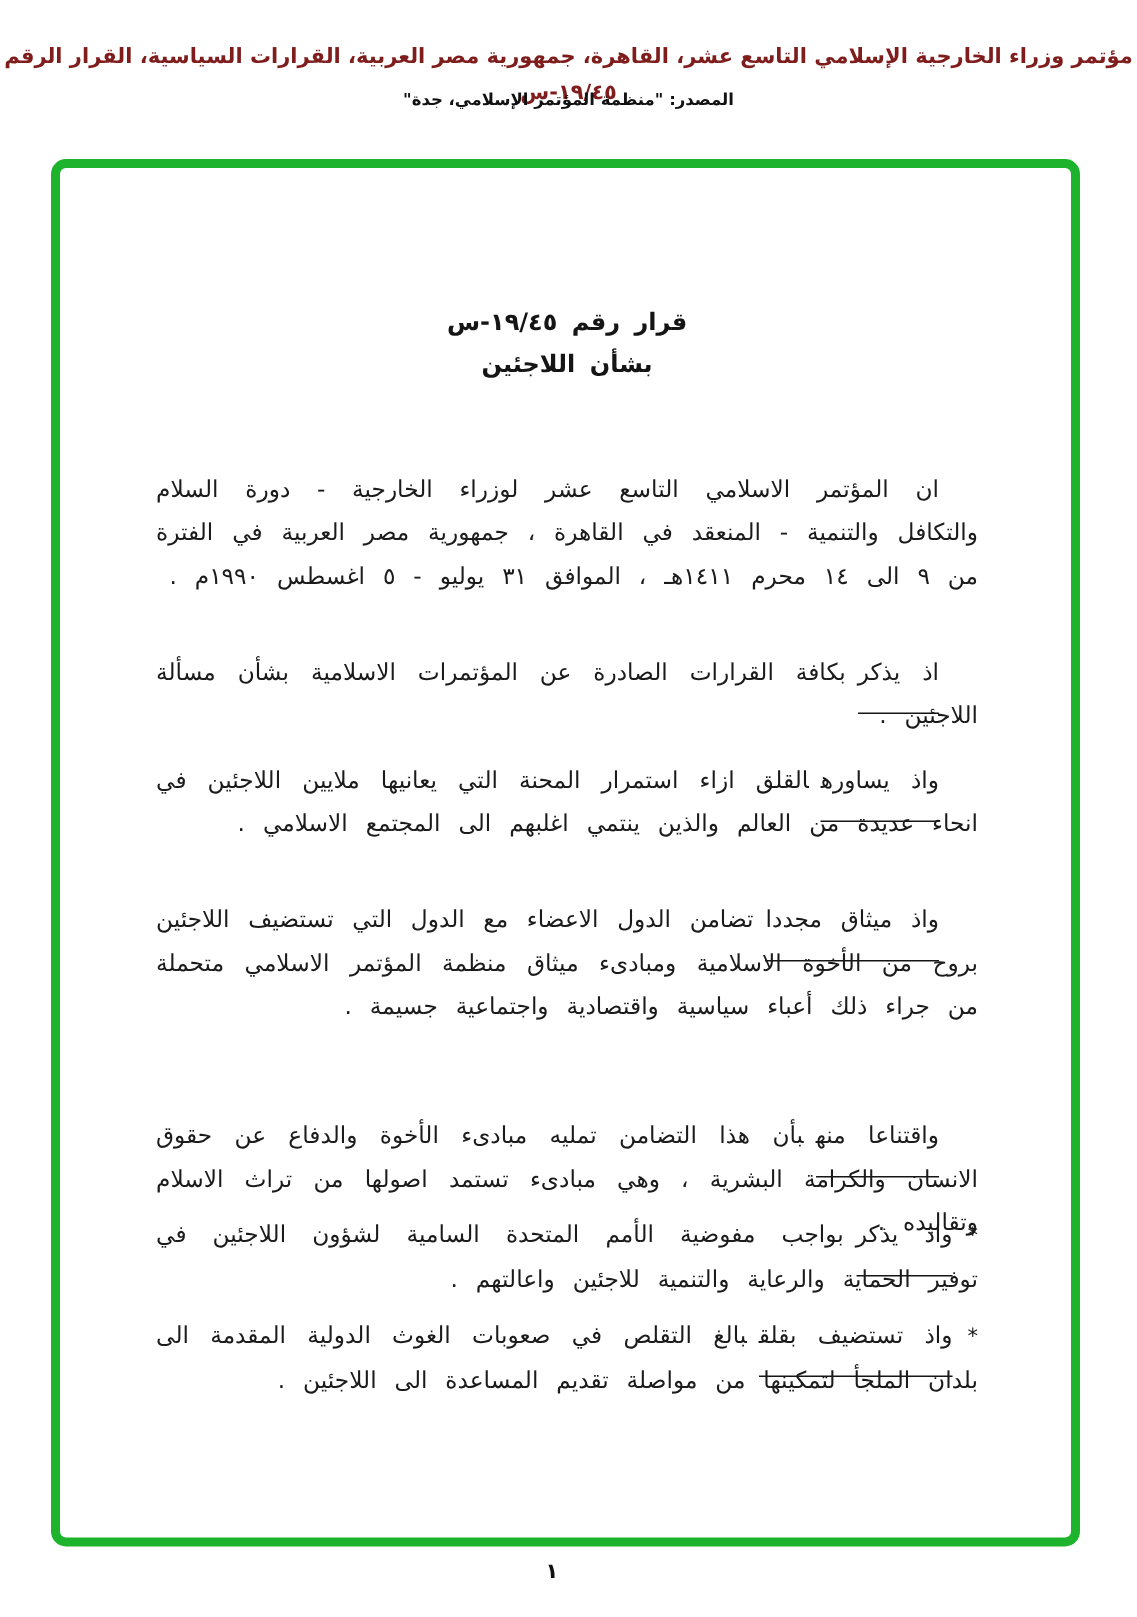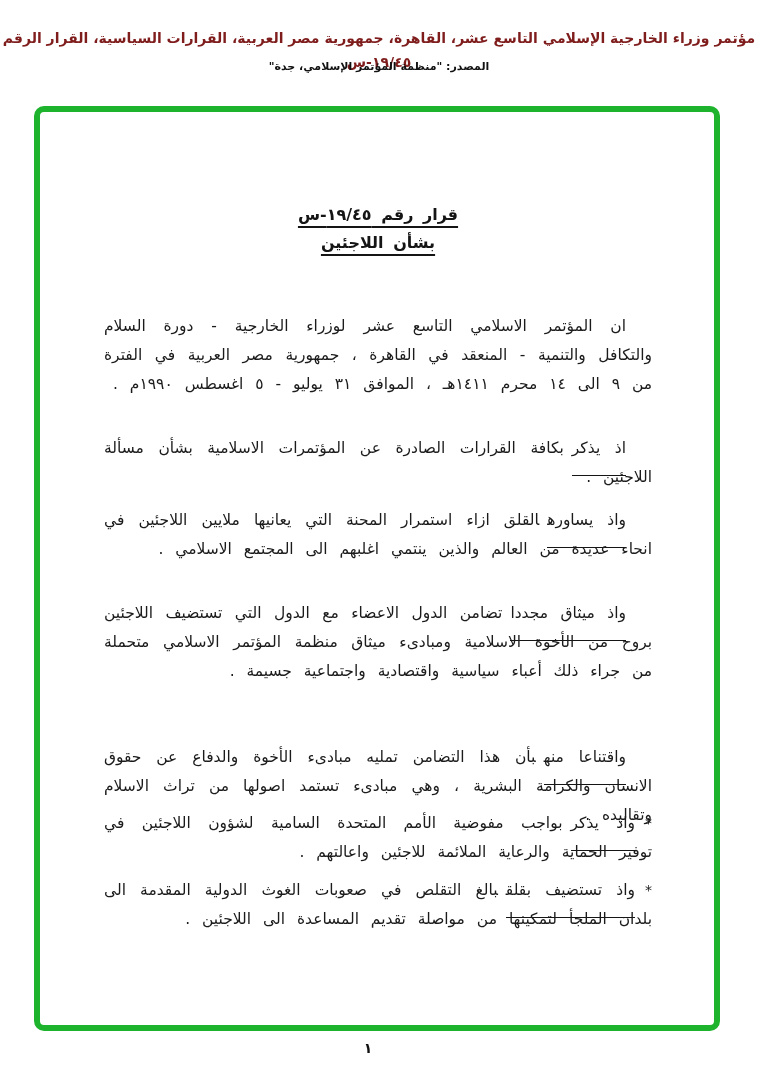--- a/index.html
+++ b/index.html
@@ -37,21 +37,20 @@
   }
   .doc-title {
     position:absolute; top:201px; right:0; width:100%;
     text-align:center;
     font-weight:bold; font-size:16px; line-height:28px;
     letter-spacing:1px; word-spacing:4px;
     color:#151515;
   }
   .doc-title .t-line {
     display:inline-block;
-    text-decoration:underline;
     text-underline-offset:6px;
     text-decoration-thickness:1.5px;
   }
   .para {
     position:absolute; right:0; left:0; margin:16px;
     text-align:justify;
     font-size:15.5px; line-height:29px;
     letter-spacing:0.5px; word-spacing:7px;
     text-indent:26px;
     color:#1b1b1b;
@@ -88,19 +87,19 @@
   <p class="para" style="top:296px"><span class="bullet"></span><span class="lead"></span><span class="rest">ان المؤتمر الاسلامي التاسع عشر لوزراء الخارجية - دورة السلام والتكافل والتنمية - المنعقد في القاهرة ، جمهورية مصر العربية في الفترة من ٩ الى ١٤ محرم ١٤١١هـ ، الموافق ٣١ يوليو - ٥ اغسطس ١٩٩٠م .</span></p>
 
   <p class="para" style="top:418px"><span class="bullet"></span><span class="lead">اذ يذكر</span><span class="rest">بكافة القرارات الصادرة عن المؤتمرات الاسلامية بشأن مسألة اللاجئين .</span></p>
 
   <p class="para" style="top:490px"><span class="bullet"></span><span class="lead">واذ يساوره</span><span class="rest">القلق ازاء استمرار المحنة التي يعانيها ملايين اللاجئين في انحاء عديدة من العالم والذين ينتمي اغلبهم الى المجتمع الاسلامي .</span></p>
 
   <p class="para" style="top:583px"><span class="bullet"></span><span class="lead">واذ ميثاق مجددا</span><span class="rest">تضامن الدول الاعضاء مع الدول التي تستضيف اللاجئين بروح من الأخوة الاسلامية ومبادىء ميثاق منظمة المؤتمر الاسلامي متحملة من جراء ذلك أعباء سياسية واقتصادية واجتماعية جسيمة .</span></p>
 
   <p class="para" style="top:727px"><span class="bullet"></span><span class="lead">واقتناعا منه</span><span class="rest">بأن هذا التضامن تمليه مبادىء الأخوة والدفاع عن حقوق الانسان والكرامة البشرية ، وهي مبادىء تستمد اصولها من تراث الاسلام وتقاليده .</span></p>
 
-  <p class="para bulleted" style="top:793px"><span class="bullet">*</span><span class="lead">واذ يذكر</span><span class="rest">بواجب مفوضية الأمم المتحدة السامية لشؤون اللاجئين في توفير الحماية والرعاية الملائمة للاجئين واعالتهم .</span></p>
+  <p class="para bulleted" style="top:793px"><span class="bullet">*</span><span class="lead">واذ يذكر</span><span class="rest">بواجب مفوضية الأمم المتحدة السامية لشؤون اللاجئين في توفير الحماية والرعاية والتنمية للاجئين واعالتهم .</span></p>
 
   <p class="para bulleted" style="top:860px"><span class="bullet">*</span><span class="lead">واذ تستضيف بقلق</span><span class="rest">بالغ التقلص في صعوبات الغوث الدولية المقدمة الى بلدان الملجأ لتمكينها من مواصلة تقديم المساعدة الى اللاجئين .</span></p>
 
 </div>
 
 <div class="pagenum">١</div>
 
 </body></html>

